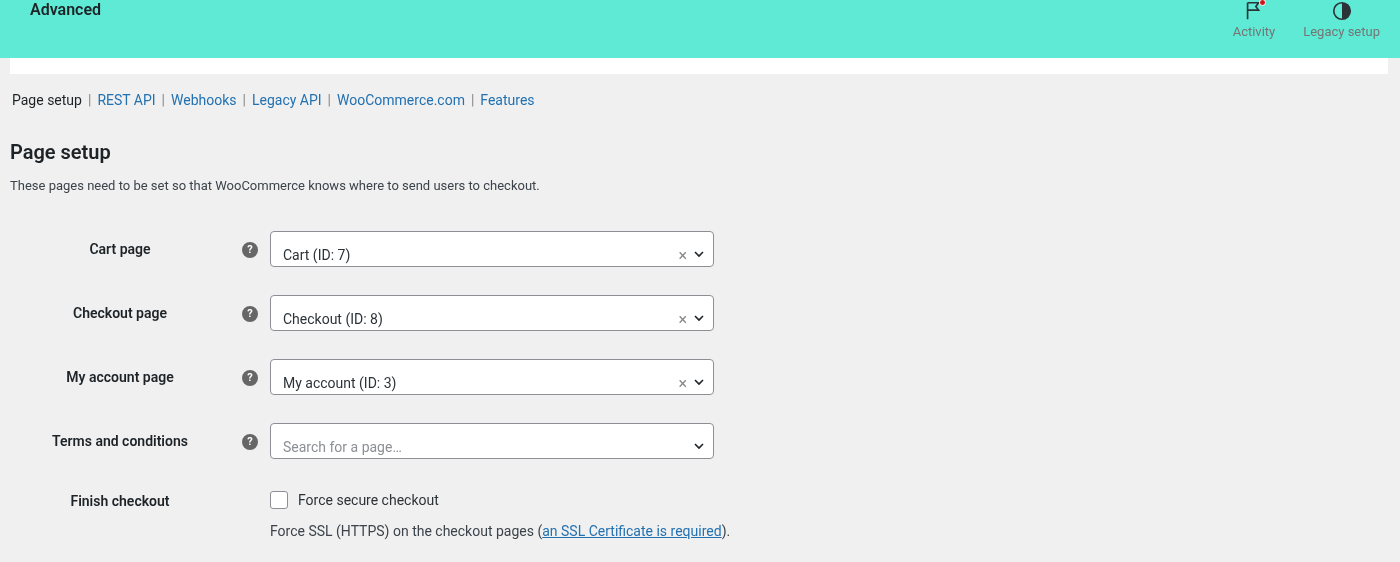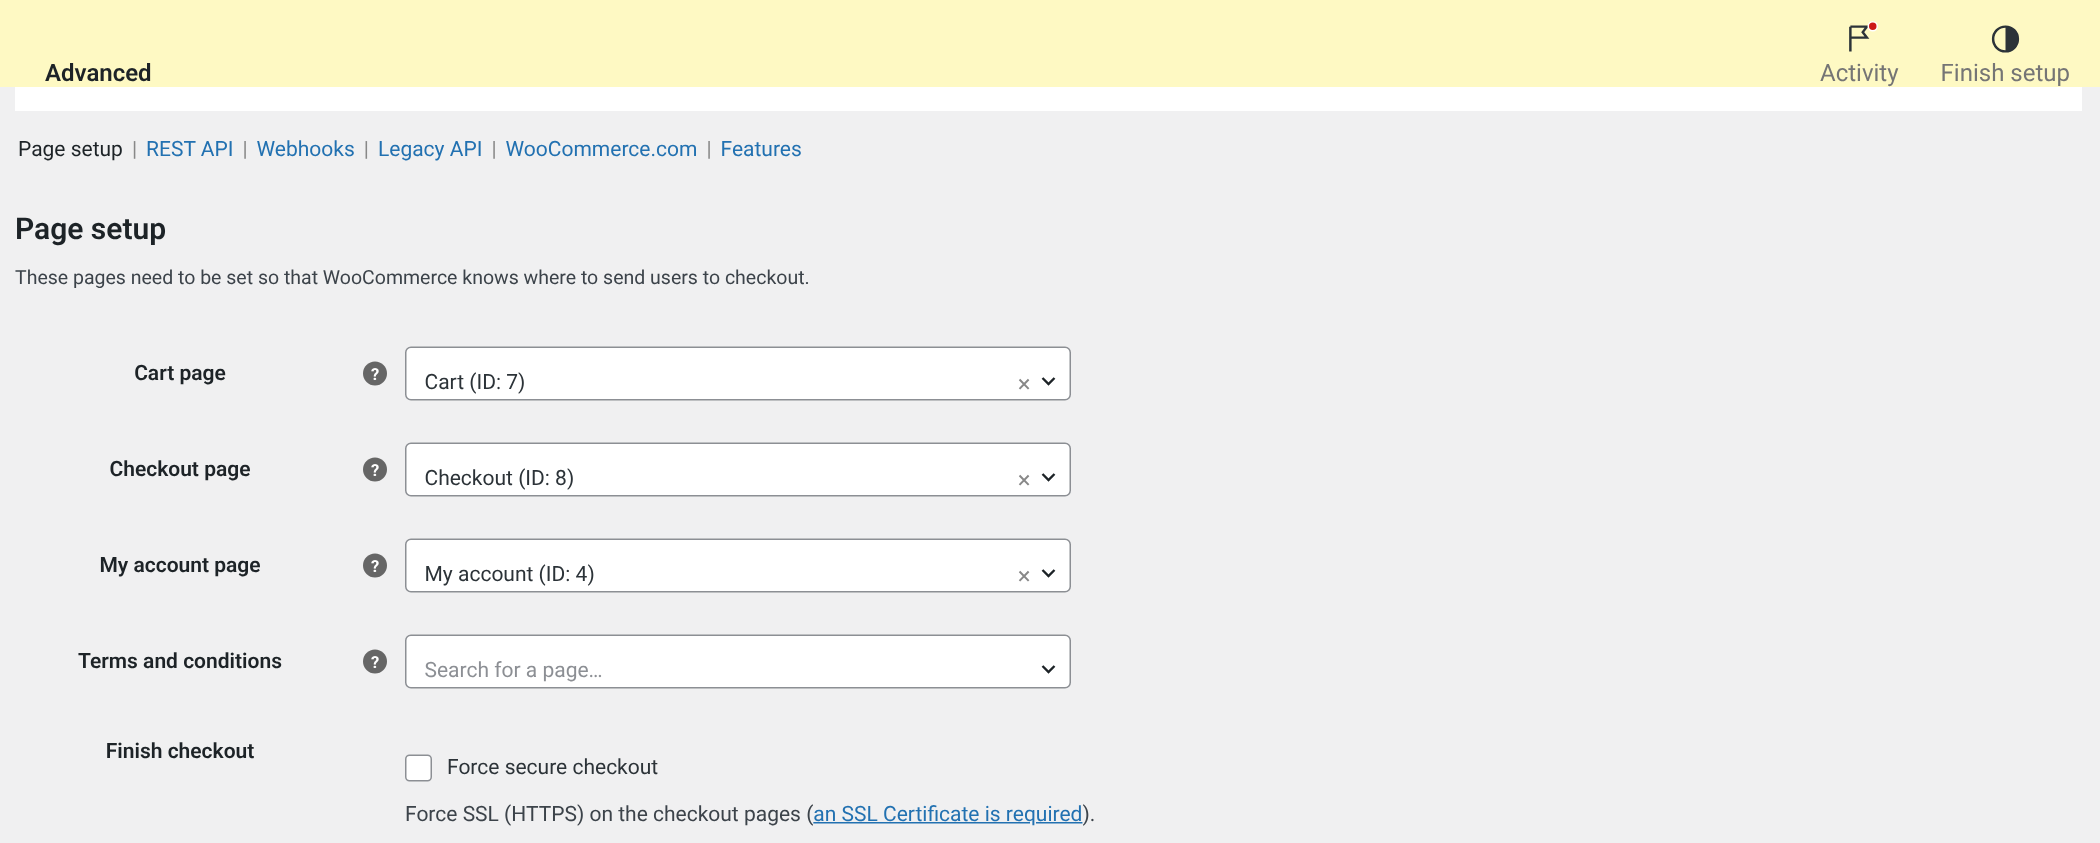--- a/index.html
+++ b/index.html
@@ -4,44 +4,44 @@
   <style>
     * { box-sizing: border-box; margin: 0; padding: 0; }
     body {
       font-family: -apple-system, BlinkMacSystemFont, "Segoe UI", Roboto, sans-serif;
       font-size: 14px;
       color: #1d2327;
       background: #f0f0f1;
       width: 1400px;
     }
     .top-bar {
-      background: #fef9c3;
+      background: #5eead4;
       display: flex;
       justify-content: space-between;
-      align-items: flex-end;
+      align-items: flex-start;
       padding: 0 20px 0 30px;
       height: 58px;
     }
     .top-title {
       font-size: 16px;
       font-weight: 600;
       color: #1d2327;
     }
     .top-actions {
       display: flex;
       gap: 28px;
     }
     .top-action {
       display: flex;
       flex-direction: column;
       align-items: center;
       gap: 2px;
       cursor: pointer;
       color: #757575;
-      font-size: 16px;
+      font-size: 13px;
     }
     .top-action-icon {
       width: 22px;
       height: 22px;
       display: flex;
       align-items: center;
       justify-content: center;
       position: relative;
     }
     .top-action-icon svg { width: 22px; height: 22px; }
@@ -155,21 +155,21 @@
       margin-right: 2px;
     }
     .select2-arrow {
       color: #1d2327;
       font-size: 11px;
     }
     .checkbox-row {
       display: flex;
       align-items: center;
       gap: 10px;
-      margin-top: 16px;
+      margin-top: 4px;
       margin-bottom: 14px;
     }
     .checkbox-row input[type="checkbox"] {
       width: 18px;
       height: 18px;
       border: 1px solid #8c8f94;
       border-radius: 3px;
       appearance: none;
       cursor: pointer;
       background: #fff;
@@ -207,21 +207,21 @@
       </div>
       <span>Activity</span>
     </div>
     <div class="top-action">
       <div class="top-action-icon">
         <svg viewBox="0 0 24 24">
             <circle cx="12" cy="12" r="9" fill="none" stroke="#2c3338" stroke-width="1.8"></circle>
             <path d="M12 3 A9 9 0 0 1 12 21 Z" fill="#2c3338"></path>
           </svg>
       </div>
-      <span>Finish setup</span>
+      <span>Legacy setup</span>
     </div>
   </div>
 </div>
 
 <div class="content-wrap">
   <div class="notice-block"></div>
 
   <div class="sub-tabs">
     <a class="current">Page setup</a>
     <span class="sep">|</span>
@@ -265,21 +265,21 @@
                   <path d="M2 4 L6 8 L10 4" fill="none" stroke="#1d2327" stroke-width="1.6"></path>
                 </svg></span>
         </div>
       </td>
     </tr>
     <tr>
       <th>My account page</th>
       <td class="help-col"><span class="help-icon">?</span></td>
       <td class="field-col">
         <div class="select2">
-          <span class="select2-text">My account (ID: 4)</span>
+          <span class="select2-text">My account (ID: 3)</span>
           <span class="select2-clear">×</span>
           <span class="select2-arrow"><svg width="12" height="12" viewBox="0 0 12 12">
                   <path d="M2 4 L6 8 L10 4" fill="none" stroke="#1d2327" stroke-width="1.6"></path>
                 </svg></span>
         </div>
       </td>
     </tr>
     <tr>
       <th>Terms and conditions</th>
       <td class="help-col"><span class="help-icon">?</span></td>

